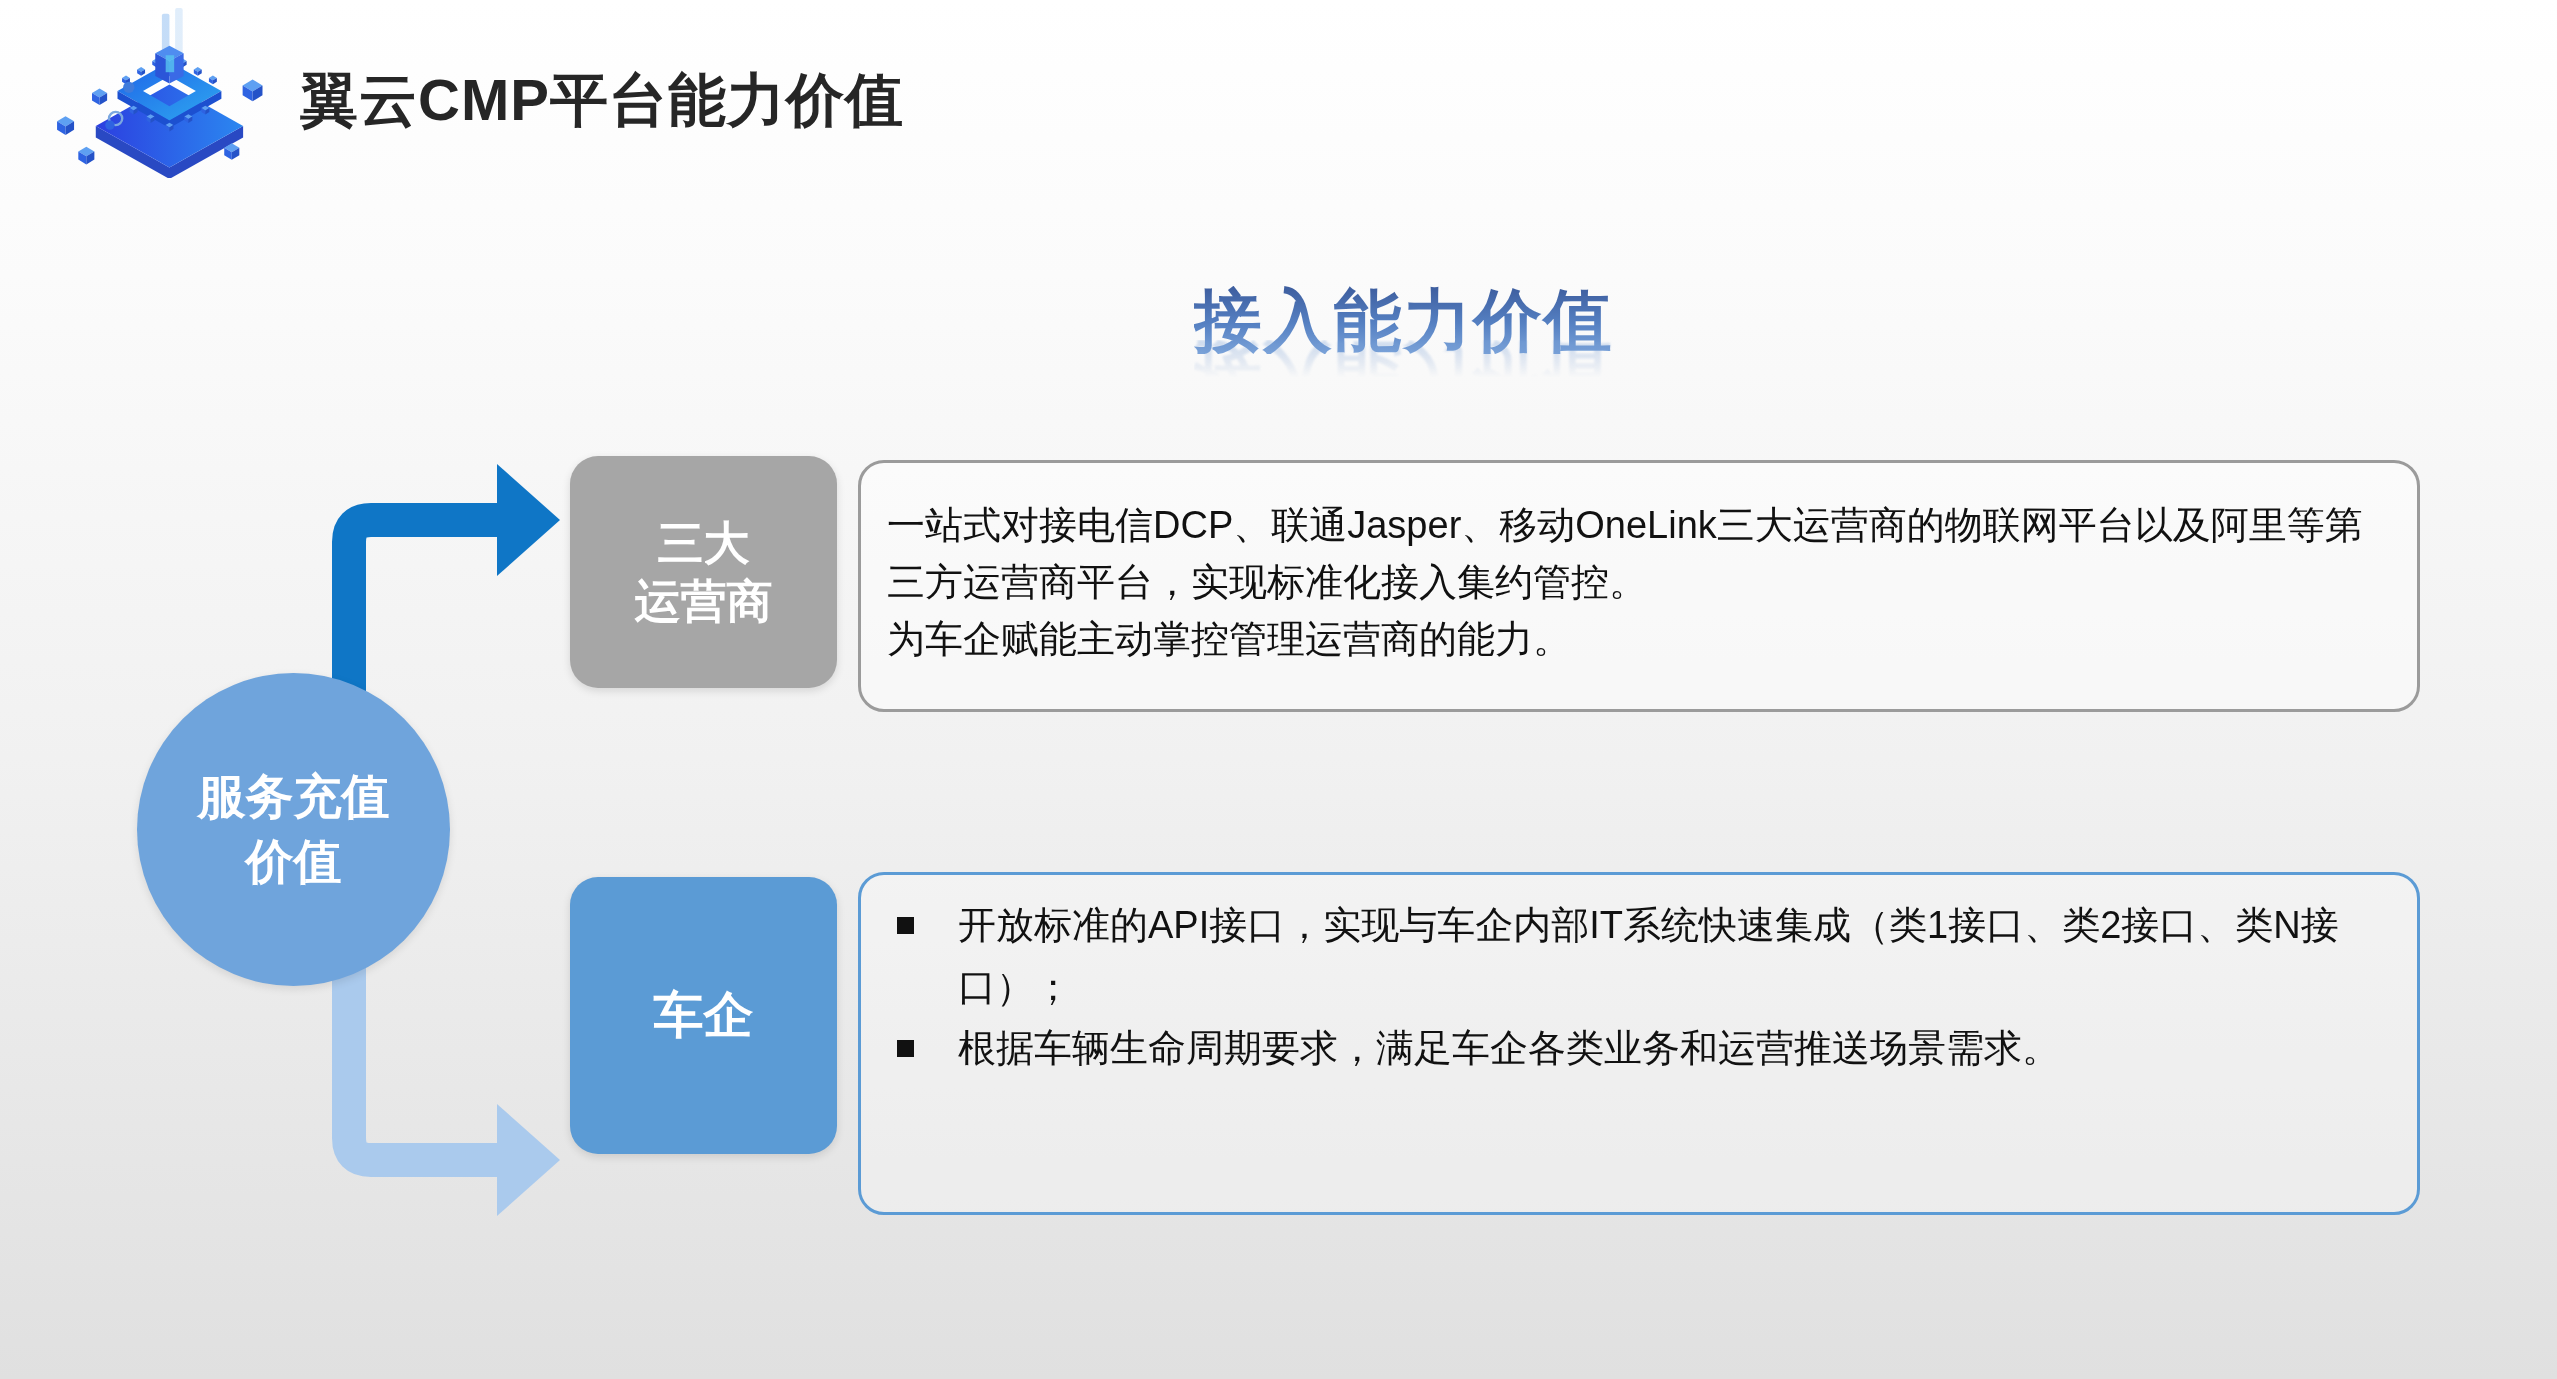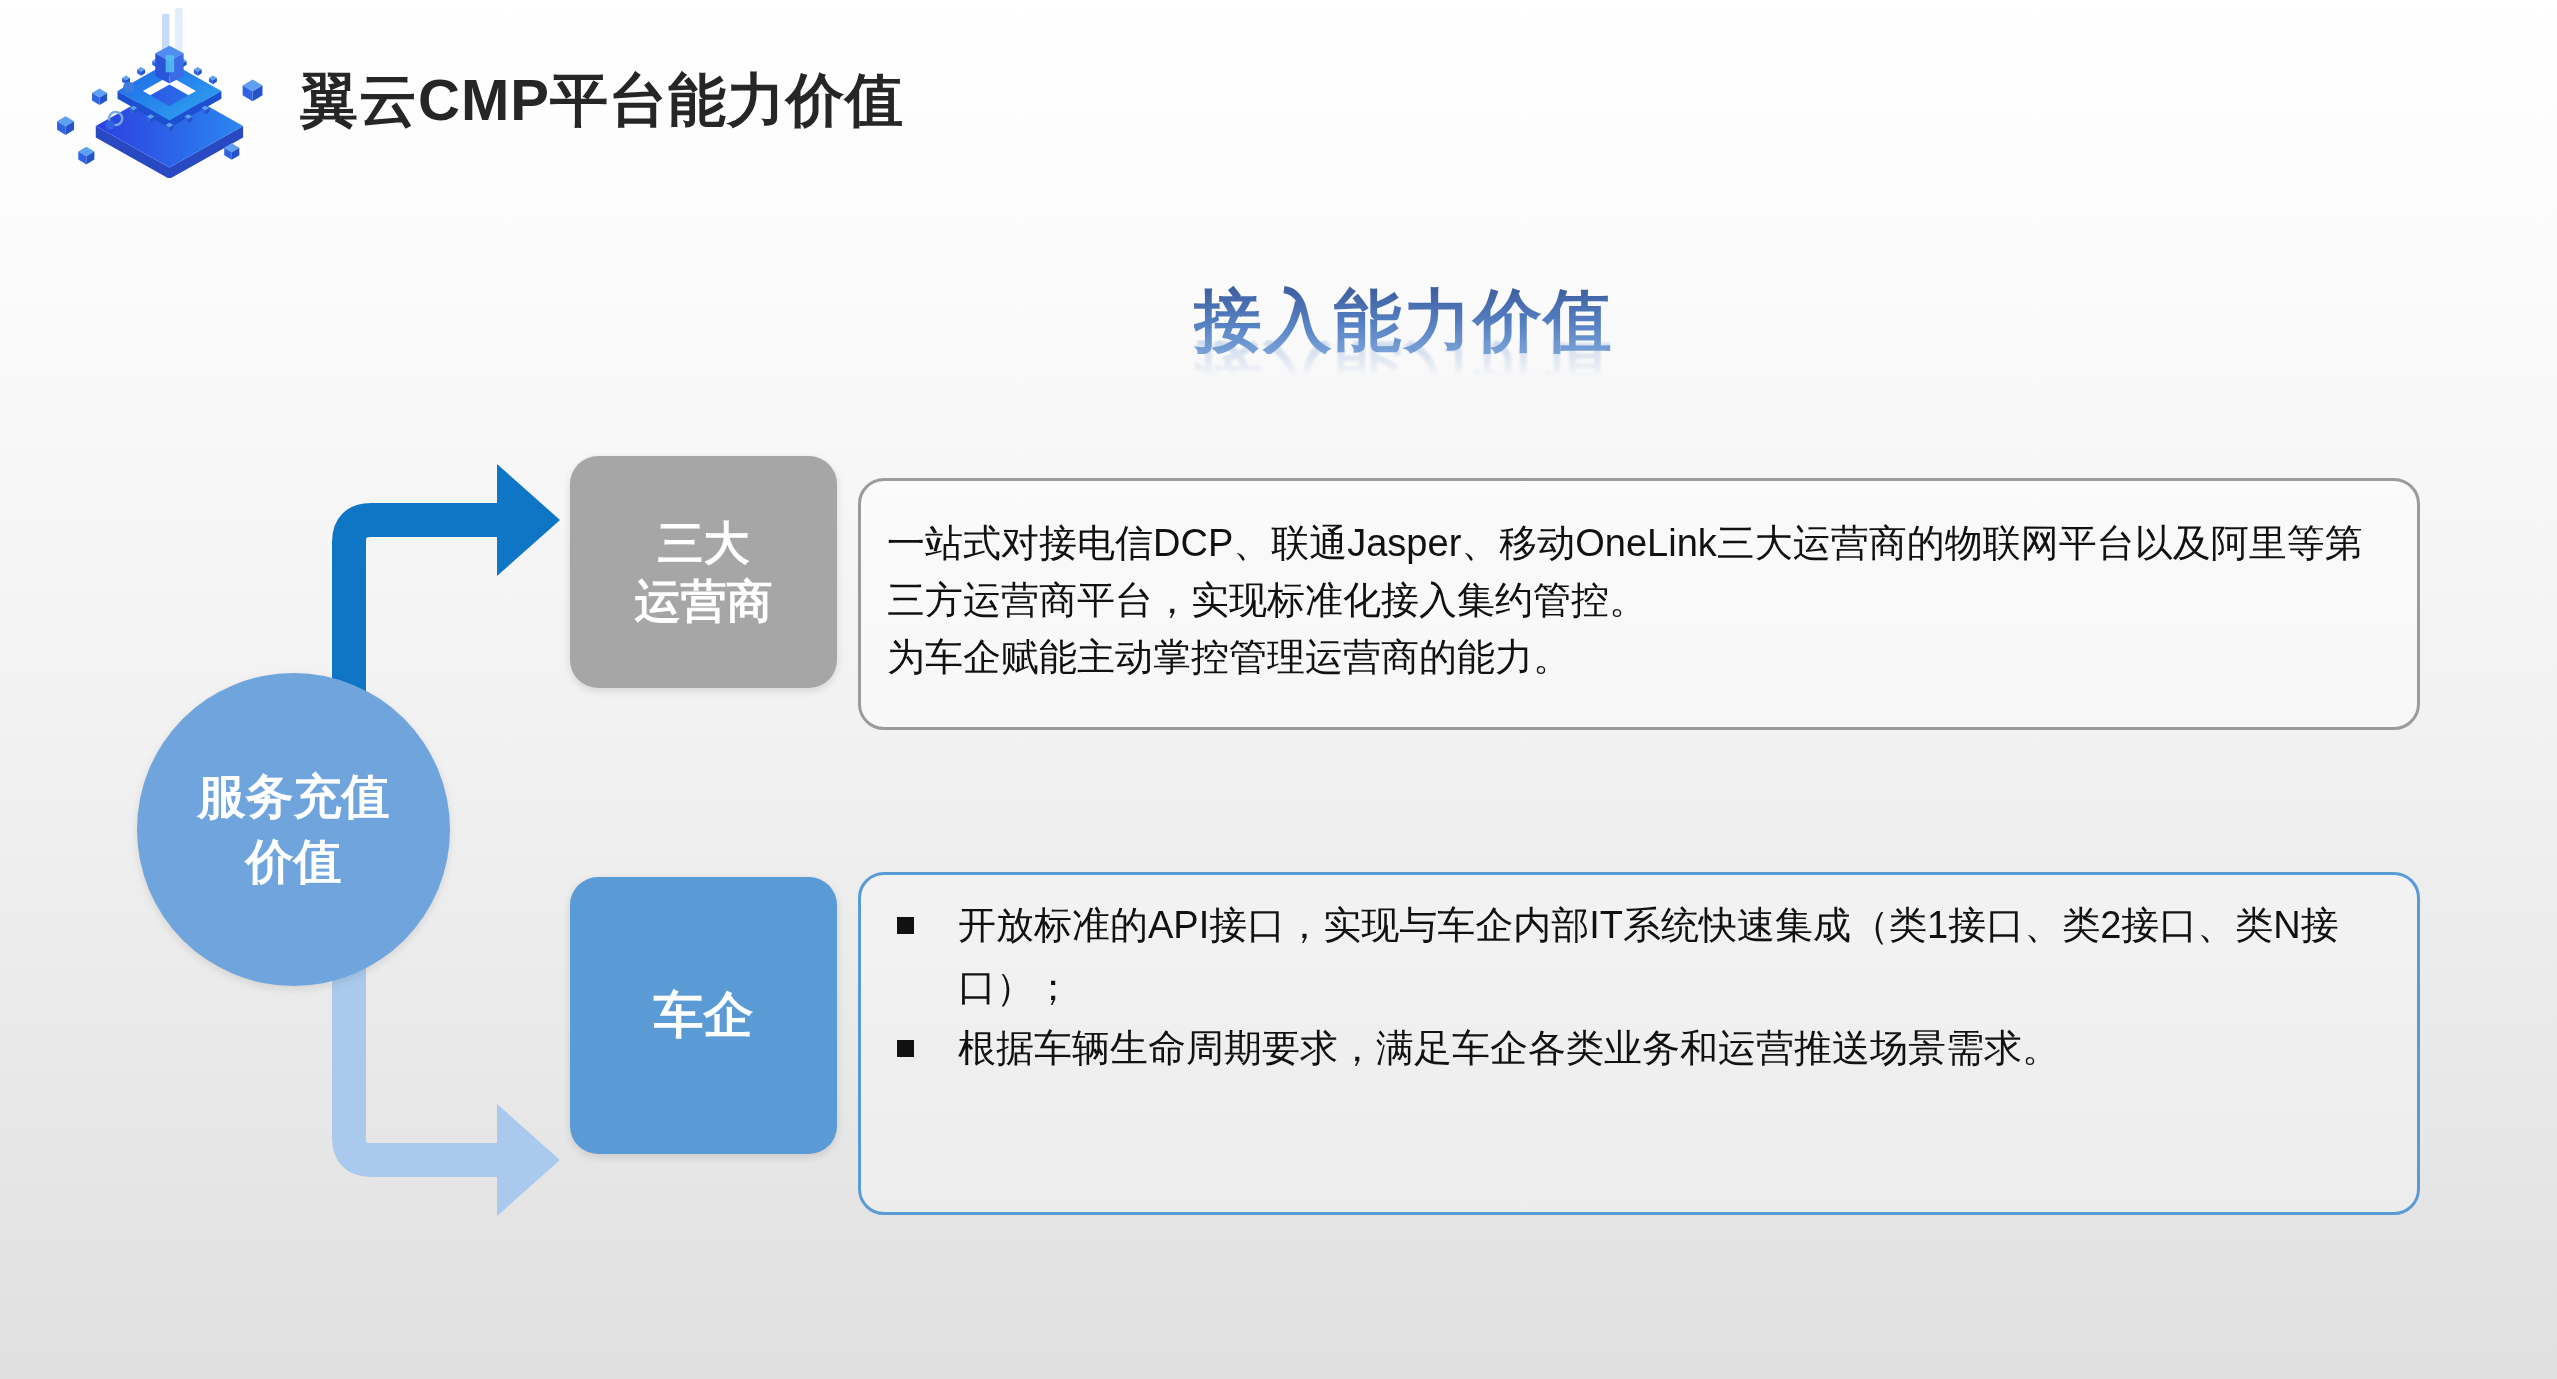--- a/index.html
+++ b/index.html
@@ -57,21 +57,21 @@
     color:#ffffff;font-weight:bold;text-align:center;
     box-shadow:0 3px 8px rgba(0,0,0,.12);
   }
   .node-operators{top:456px;height:232px;background:#a6a6a6;font-size:46px;line-height:1.27;}
   .node-car{top:877px;height:277px;background:#5b9bd5;font-size:50px;}
   .detail-box{
     position:absolute;left:858px;width:1562px;z-index:2;
     border-radius:26px;box-sizing:border-box;
   }
   .detail-operators{
-    top:478px;height:252px;
+    top:460px;height:252px;
     border:3px solid #9b9b9b;background:rgba(255,255,255,.45);
     padding:34px 28px 0 26px;
   }
   .detail-operators p{margin:0;font-size:38px;line-height:1.5;color:#111111;}
   .detail-car{
     top:872px;height:343px;
     border:3px solid #5b9bd5;background:rgba(255,255,255,.30);
     padding:20px 26px 0 36px;
   }
   .bullet-list{list-style:none;margin:0;padding:0;}

